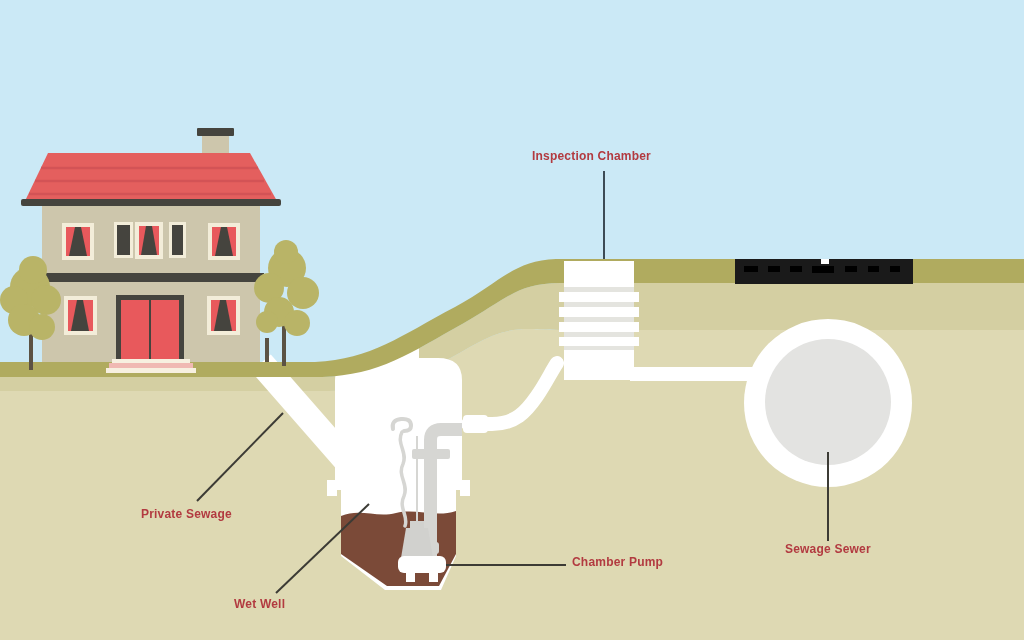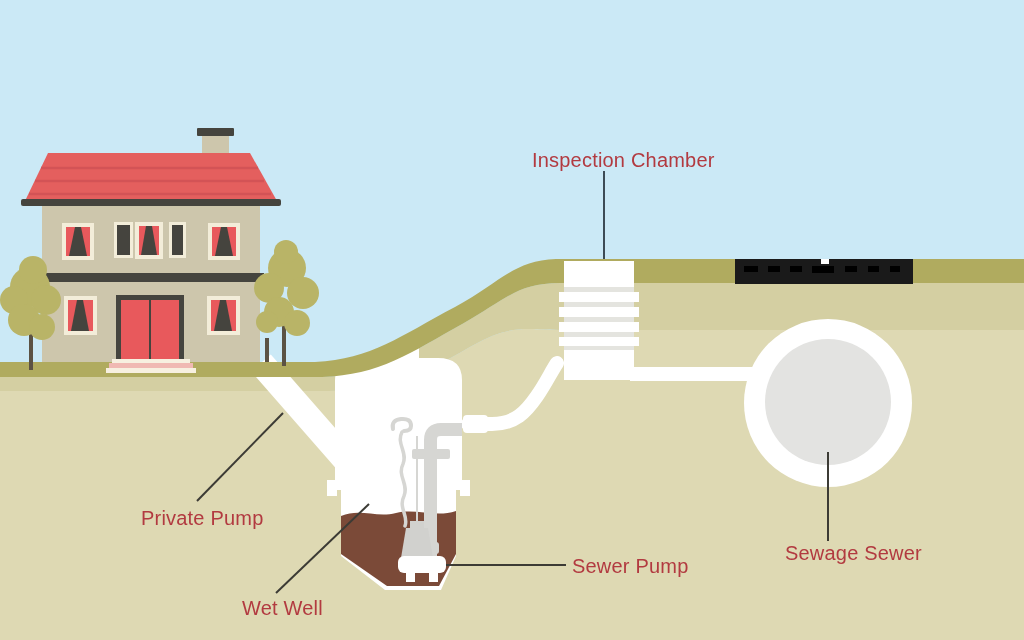--- a/index.html
+++ b/index.html
@@ -3,21 +3,21 @@
 <meta charset="utf-8">
 <style>
   html,body{margin:0;padding:0;background:#fff;}
   #stage{
     position:relative;width:1024px;height:640px;overflow:hidden;
     font-family:"Liberation Sans","DejaVu Sans",sans-serif;
   }
   #scene{position:absolute;left:0;top:0;}
   .diagram-label{
     position:absolute;
-    font-size:20px;font-weight:normal;letter-spacing:.2px;
+    font-size:12px;font-weight:bold;letter-spacing:.2px;
     color:var(--label-text,#b23a40);white-space:nowrap;
   }
   
   .c-sky{fill:var(--sky)}
   .c-grass{fill:var(--grass)}
   .c-shadow{fill:var(--ground-shadow)}
   .c-ground{fill:var(--ground)}
   .c-white{fill:var(--asset-white)}
   .c-pipe{fill:var(--pipe-gray)}
   .c-pump{fill:var(--pump-gray)}
@@ -212,17 +212,17 @@
     <g>
       <path class="leader-alt" d="M604,171 L604,259"></path>
       <path class="leader" d="M197,501 L283,413"></path>
       <path class="leader" d="M276,593 L369,504"></path>
       <path class="leader" d="M446,565 L566,565"></path>
       <path class="leader" d="M828,452 L828,541"></path>
     </g>
   </svg>
 
   <div class="diagram-label" style="left:532px;top:149px">Inspection Chamber</div>
-  <div class="diagram-label" style="left:141px;top:507px">Private Pump</div>
-  <div class="diagram-label" style="left:242px;top:597px">Wet Well</div>
-  <div class="diagram-label" style="left:572px;top:555px">Sewer Pump</div>
+  <div class="diagram-label" style="left:141px;top:507px">Private Sewage</div>
+  <div class="diagram-label" style="left:234px;top:597px">Wet Well</div>
+  <div class="diagram-label" style="left:572px;top:555px">Chamber Pump</div>
   <div class="diagram-label" style="left:785px;top:542px">Sewage Sewer</div>
 </div>
 
 </body></html>

